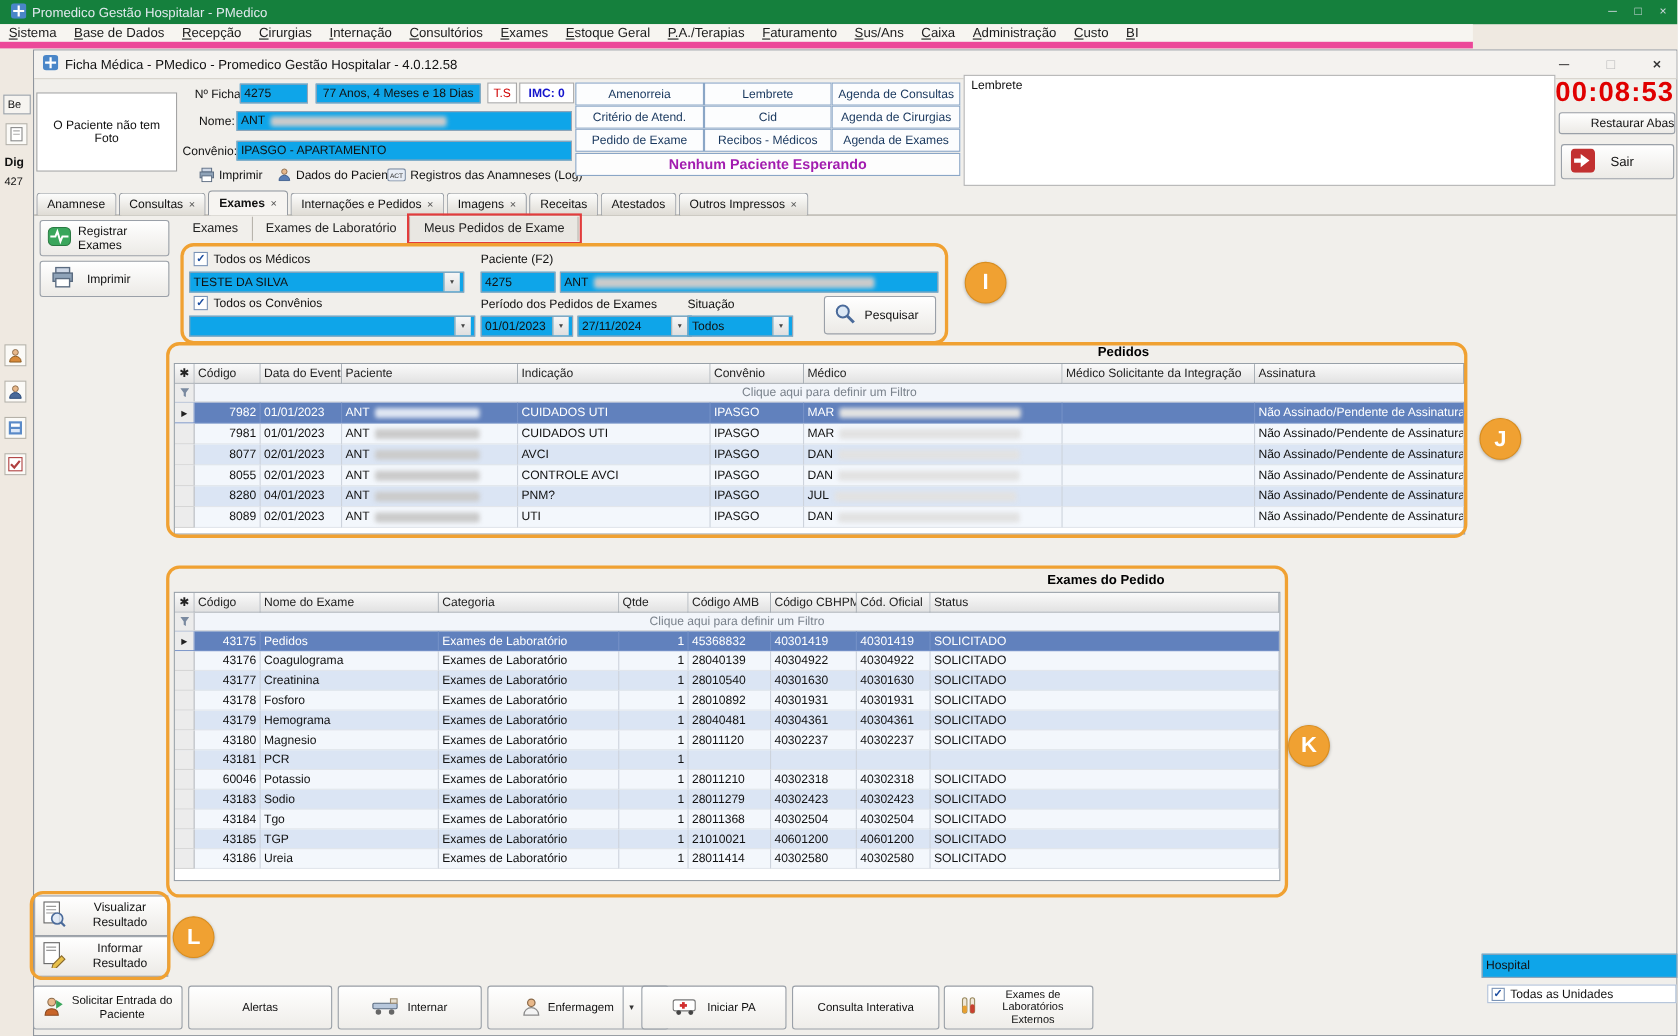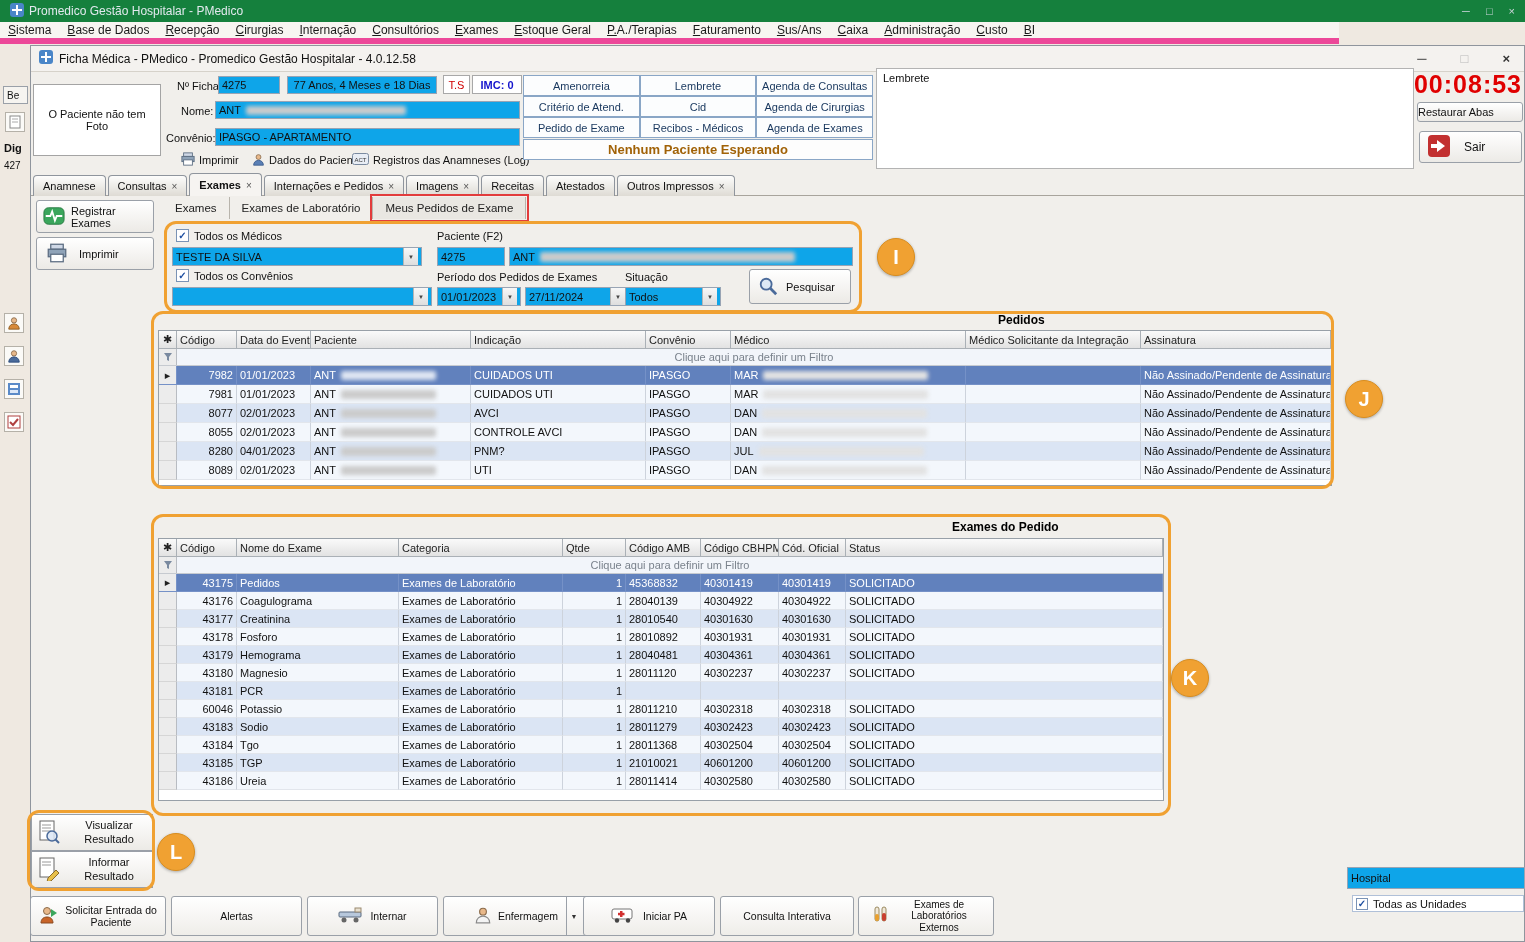--- a/index.html
+++ b/index.html
@@ -15,32 +15,32 @@
 .menu-item::first-letter{text-decoration:underline}
 
 .window{position:absolute;left:30px;top:45px;width:1495px;height:897px;background:#f1efeb;border:1px solid #8f959d}
 .win-title{position:absolute;left:31px;top:46px;width:1493px;height:26px;background:#f4f2ef;border-bottom:1px solid #d6d2ca;display:flex;align-items:center;gap:6px;padding:0 8px;font-size:12px}
 .win-title .controls{margin-left:auto;display:flex;gap:34px;align-items:center;font-size:13px;color:#333;padding-right:6px}
 .win-max{color:#b9b9b9}
 .win-close{font-weight:bold}
 
 .field{position:absolute;background:#0ea5e9;border:1px solid #98a4b4;font-size:11px;display:flex;align-items:center;padding:0 3px;white-space:nowrap;overflow:hidden}
 .dd-arrow{margin-left:auto;width:15px;align-self:stretch;background:linear-gradient(#f7f7f7,#dedede);border-left:1px solid #b5b5b5;display:flex;align-items:center;justify-content:center;font-size:6px;color:#444;flex:0 0 15px}
-.btn{position:absolute;background:linear-gradient(#ffffff,#eceae6);border:1px solid #9aa0a8;border-radius:3px;display:flex;align-items:center;justify-content:flex-start;gap:6px;font-size:11px;cursor:default}
+.btn{position:absolute;background:linear-gradient(#ffffff,#eceae6);border:1px solid #9aa0a8;border-radius:3px;display:flex;align-items:center;justify-content:flex-end;gap:6px;font-size:11px;cursor:default}
 .flatbtn{position:absolute;display:flex;align-items:center;gap:4px;font-size:11px;height:18px}
 .checkbox{position:absolute;width:13px;height:13px;background:#fff;border:1px solid #7a93b5;display:flex;align-items:center;justify-content:center}
 .check{font-size:10px;color:#1d4ea0;font-weight:bold;line-height:1}
 .blur{display:inline-block;height:9px;width:110px;background:#cbcbcb;border-radius:2px;filter:blur(2px);margin-left:5px;flex:0 0 auto}
 
 .photo-box{position:absolute;left:33px;top:84px;width:128px;height:72px;background:#fff;border:1px solid #a4a4a4;display:flex;align-items:center;justify-content:center;text-align:center;padding:4px;font-size:11px}
 .ts-box{position:absolute;left:443px;top:75px;width:27px;height:19px;background:#fff;border:1px solid #a8a8a8;color:#d00000;font-weight:normal;display:flex;align-items:center;justify-content:center;font-size:11px}
 .imc-box{position:absolute;left:472px;top:75px;width:50px;height:19px;background:#fff;border:1px solid #a8a8a8;color:#1414cc;font-weight:bold;display:flex;align-items:center;justify-content:center;font-size:11px}
 .quick-grid{position:absolute;left:523px;top:75px;width:350px;height:63px;display:grid;grid-template-columns:repeat(3,1fr);grid-auto-rows:21px}
 .quick-btn{border:1px solid #8aa6c6;background:#fcfdfe;color:#17365d;display:flex;align-items:center;justify-content:center;font-size:11px;white-space:nowrap;overflow:hidden}
-.status-box{position:absolute;left:523px;top:139px;width:350px;height:21px;background:#fdfdfd;border:1px solid #8aa6c6;color:#a16207;font-weight:bold;font-size:13px;display:flex;align-items:center;justify-content:center}
+.status-box{position:absolute;left:523px;top:139px;width:350px;height:21px;background:#fdfdfd;border:1px solid #8aa6c6;color:#a21caf;font-weight:bold;font-size:13px;display:flex;align-items:center;justify-content:center}
 .lembrete{position:absolute;left:876px;top:68px;width:538px;height:101px;background:#fff;border:1px solid #b3b3b3;font-size:11px;padding:3px 6px}
 .timer{position:absolute;left:1412px;top:70px;width:112px;height:30px;color:#e00000;font-weight:bold;font-size:25px;text-align:center;letter-spacing:1px}
 
 .tabline{position:absolute;left:31px;top:195px;width:1493px;height:1px;background:#a8a49c}
 .tabs{position:absolute;left:33px;top:173px;height:23px;display:flex;gap:2px;align-items:flex-end}
 .tab{height:21px;display:flex;align-items:center;gap:5px;padding:0 9px;background:linear-gradient(#fdfdfc,#dedbd4);border:1px solid #8f959d;border-bottom:none;border-radius:4px 4px 0 0;font-size:11px;white-space:nowrap}
 .tab.active{height:23px;background:#f6f4f1}
 .tab.active .tab-label{font-weight:bold}
 .tab-close{font-size:10px;color:#555}
 .subtabs{position:absolute;left:163px;top:197px;height:22px;display:flex}

